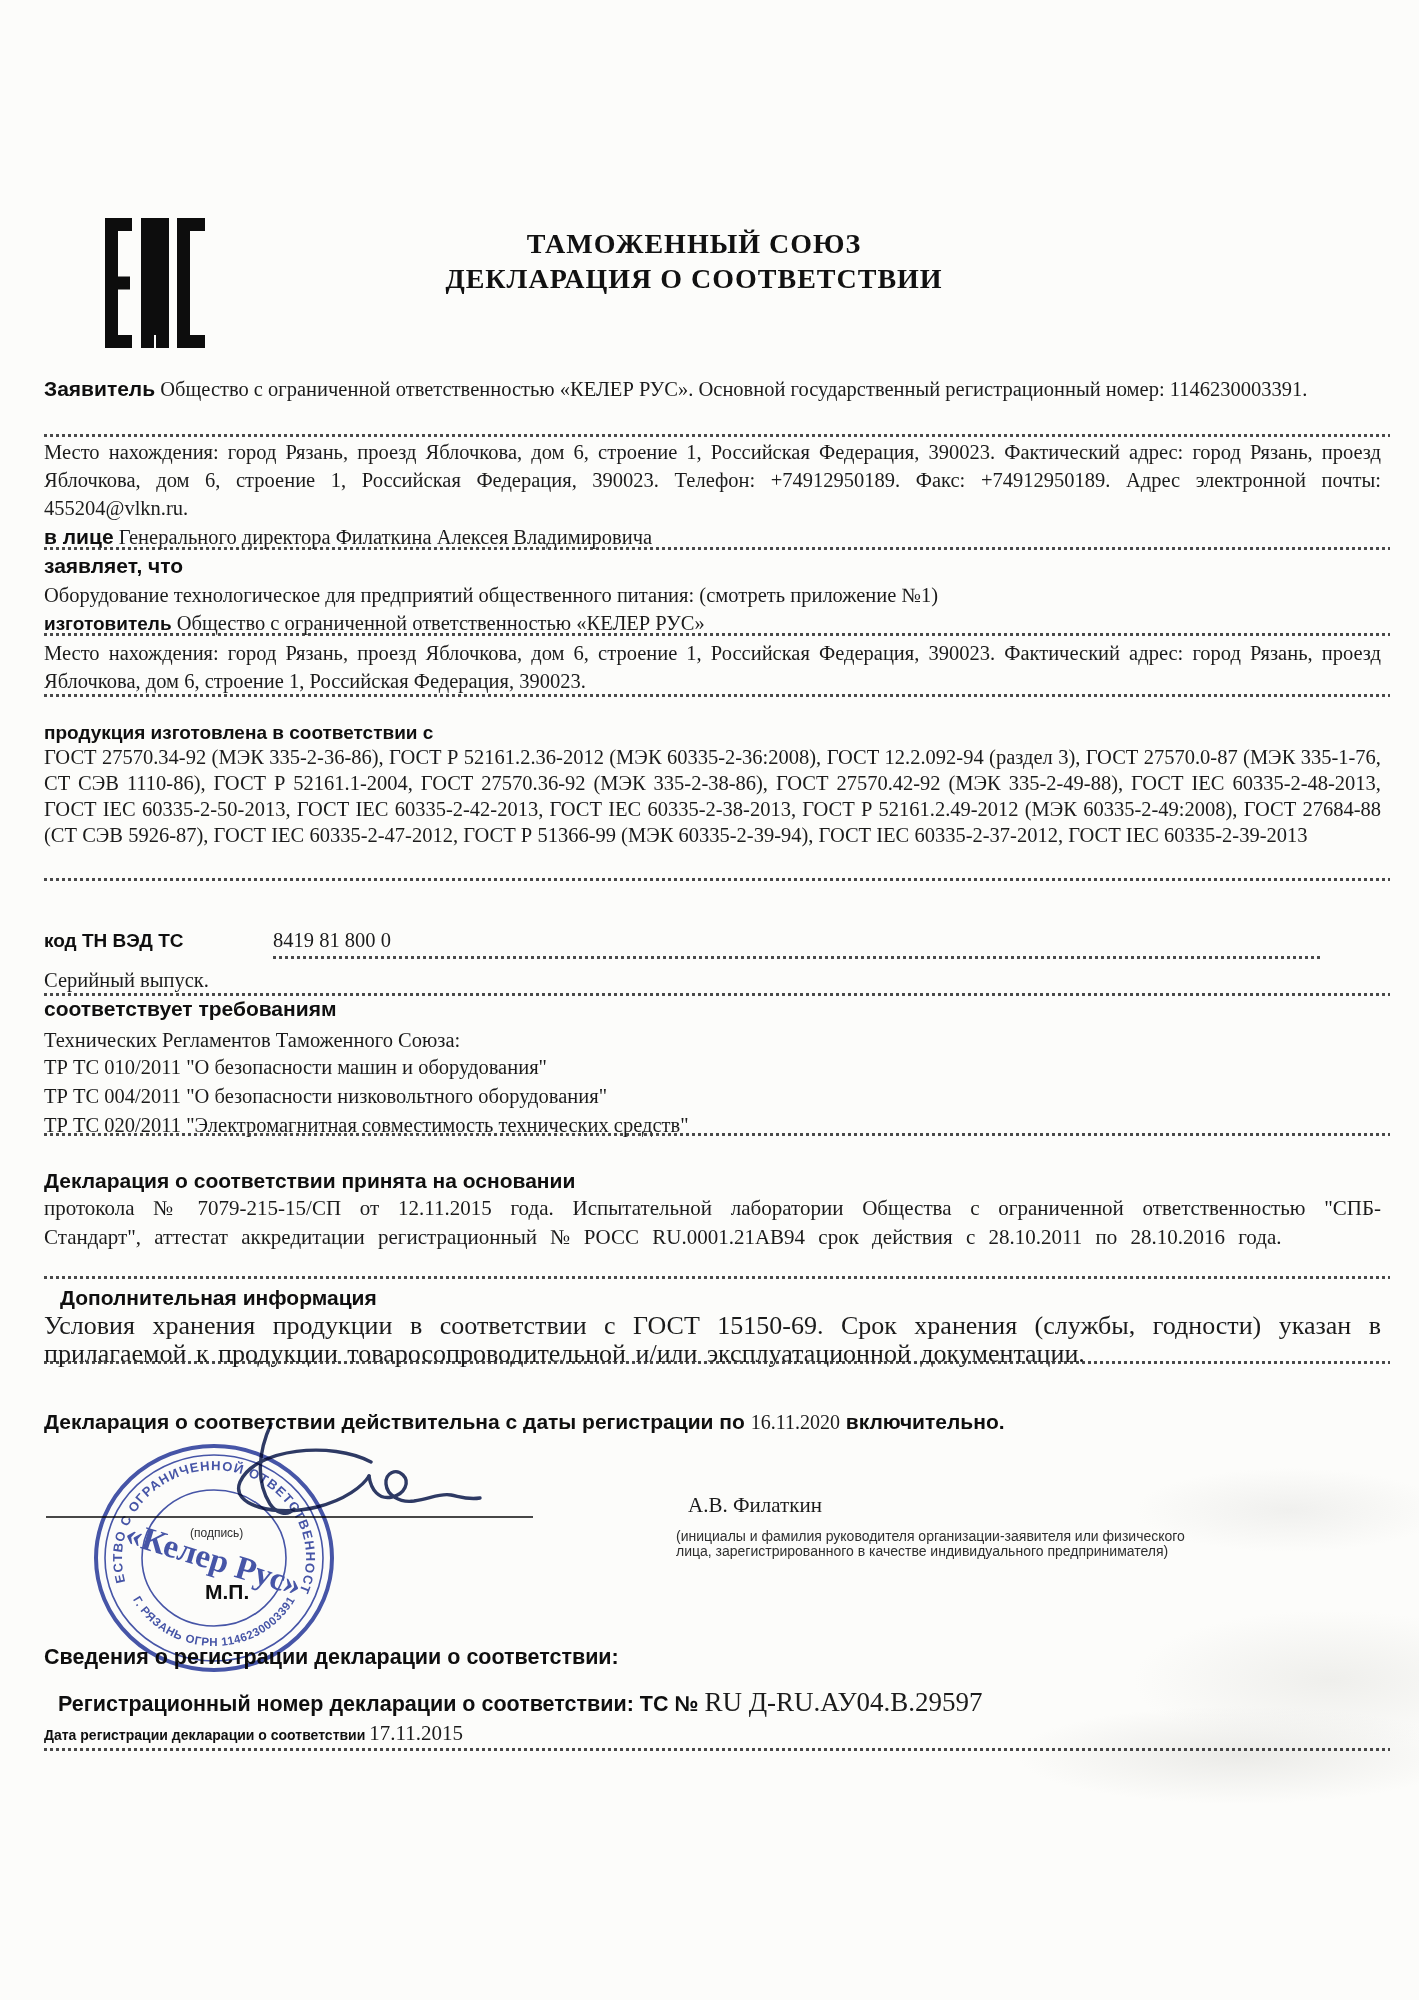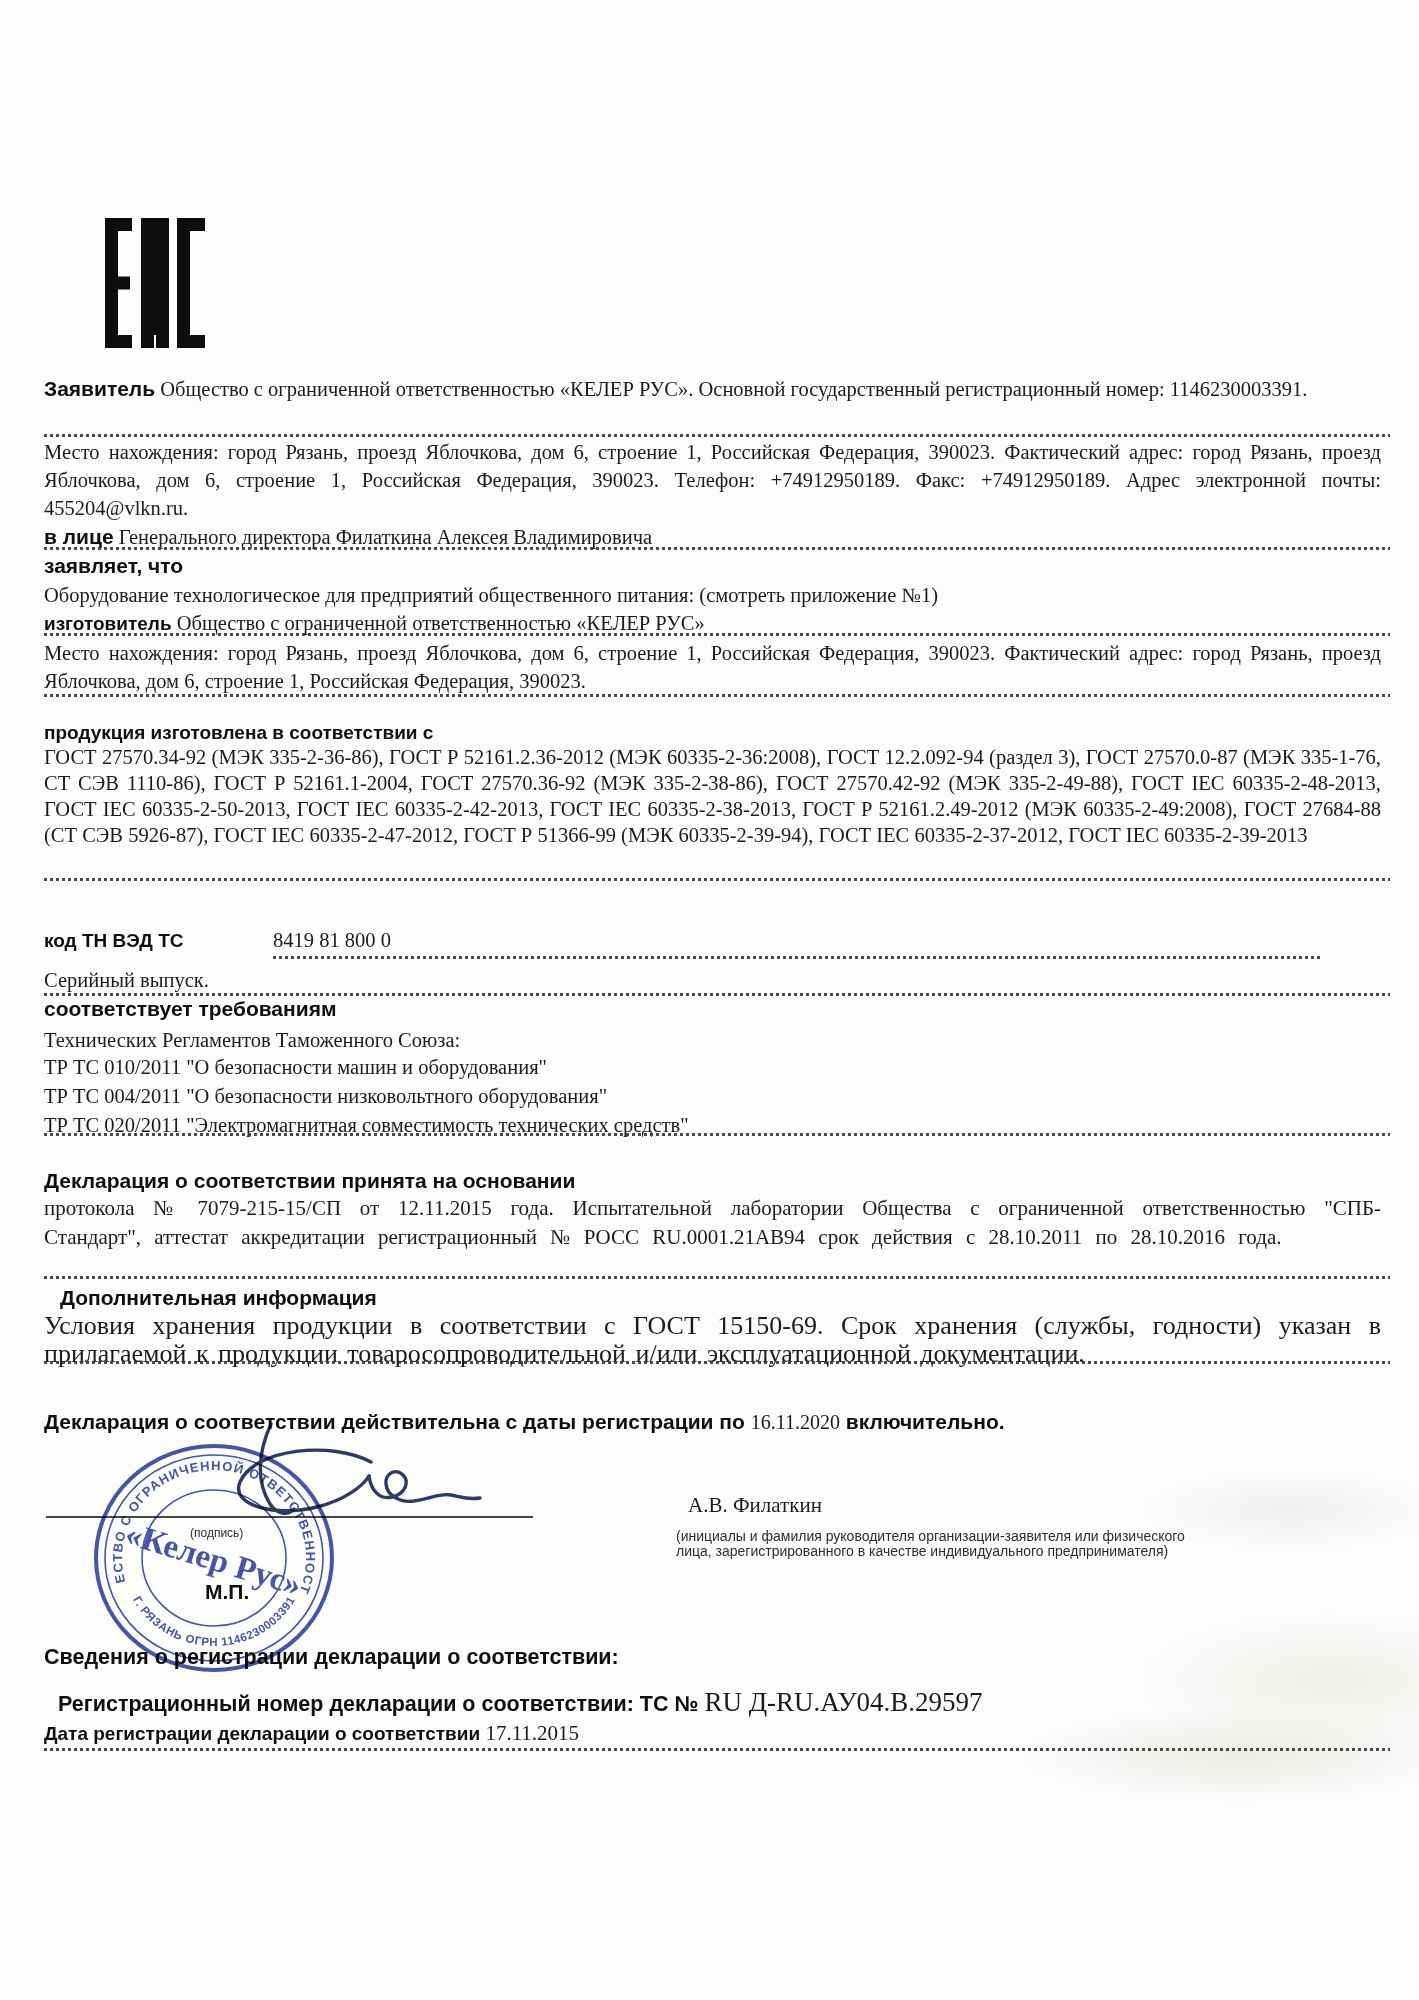--- a/index.html
+++ b/index.html
@@ -56,20 +56,24 @@
       <rect x="51" y="0" width="13" height="130"></rect>
       <rect x="36" y="0" width="28" height="13"></rect>
       <rect x="36" y="58" width="28" height="13"></rect>
 
       <rect x="72" y="0" width="13" height="130"></rect>
       <rect x="72" y="0" width="28" height="13"></rect>
       <rect x="72" y="117" width="28" height="13"></rect>
     </g>
   </svg>
 
+  <div class="abs doc-title" style="left:44px;top:226px;width:1300px;">
+    <div>ТАМОЖЕННЫЙ СОЮЗ</div>
+    <div>ДЕКЛАРАЦИЯ О СООТВЕТСТВИИ</div>
+  </div>
 
   <div class="abs t-body jst" style="left:44px;top:374px;width:1337px;"><span class="t-lbl">Заявитель</span> <span>Общество с ограниченной ответственностью «КЕЛЕР РУС».  Основной государственный регистрационный номер: 1146230003391.</span></div>
   <div class="dotline" style="left:44px;top:434px;width:1346px;"></div>
 
   <div class="abs t-body jst" style="left:44px;top:438px;width:1337px;line-height:28px;">Место нахождения: город Рязань, проезд Яблочкова, дом 6, строение 1, Российская Федерация, 390023. Фактический адрес: город Рязань, проезд Яблочкова, дом 6, строение 1, Российская Федерация, 390023. Телефон: +74912950189. Факс: +74912950189. Адрес электронной почты: 455204@vlkn.ru.</div>
 
   <div class="abs t-body" style="left:44px;top:522px;width:1337px;"><span class="t-lbl">в лице</span><span> Генерального директора Филаткина Алексея Владимировича</span></div>
   <div class="dotline" style="left:44px;top:547px;width:1346px;"></div>
 
   <div class="abs t-lbl" style="left:44px;top:554px;">заявляет, что</div>
@@ -117,21 +121,21 @@
 
   <div class="sigline" style="left:46px;top:1516px;width:487px;"></div>
   <div class="abs caption-sm" style="left:190px;top:1526px;font-size:12px;">(подпись)</div>
   <div class="abs t-lbl" style="left:205px;top:1580px;">М.П.</div>
 
   <div class="abs t-body" style="left:688px;top:1491px;font-size:21px;">А.В. Филаткин</div>
   <div class="abs caption-sm" style="left:676px;top:1529px;width:545px;">(инициалы и фамилия руководителя организации-заявителя или физического лица, зарегистрированного в качестве индивидуального предпринимателя)</div>
 
   <div class="abs t-lbl" style="left:44px;top:1645px;font-size:21.5px;">Сведения о регистрации декларации о соответствии:</div>
   <div class="abs" style="left:44px;top:1688px;width:1337px;"><span class="t-lbl" style="font-size:21.5px;margin-left:14px;">Регистрационный номер декларации о соответствии: ТС № </span><span class="t-body" style="font-size:27px;">RU Д-RU.АУ04.В.29597</span></div>
-  <div class="abs" style="left:44px;top:1719px;width:1337px;"><span class="t-lbl" style="font-size:19px;">Дата регистрации декларации о соответствии </span><span class="t-body" style="font-size:21px;">17.11.2015</span></div>
+  <div class="abs" style="left:44px;top:1719px;width:1337px;"><span class="t-lbl" style="font-size:14px;">Дата регистрации декларации о соответствии </span><span class="t-body" style="font-size:21px;">17.11.2015</span></div>
   <div class="dotline" style="left:44px;top:1748px;width:1346px;"></div>
 
   <svg class="abs stamp" style="left:83px;top:1437px;" width="262" height="242" viewBox="0 0 262 242" role="img">
     <defs>
       <path id="arcTop" d="M 44.5 151.1 A 92 88 0 1 1 217.5 151.1"></path>
       <path id="arcBottom" d="M 49 161 A 92 88 0 0 0 213 161"></path>
     </defs>
     <g fill="none" stroke="#3747a3">
       <ellipse cx="131" cy="121" rx="118" ry="112" stroke-width="4"></ellipse>
       <ellipse cx="131" cy="121" rx="109" ry="103" stroke-width="1.6"></ellipse>

